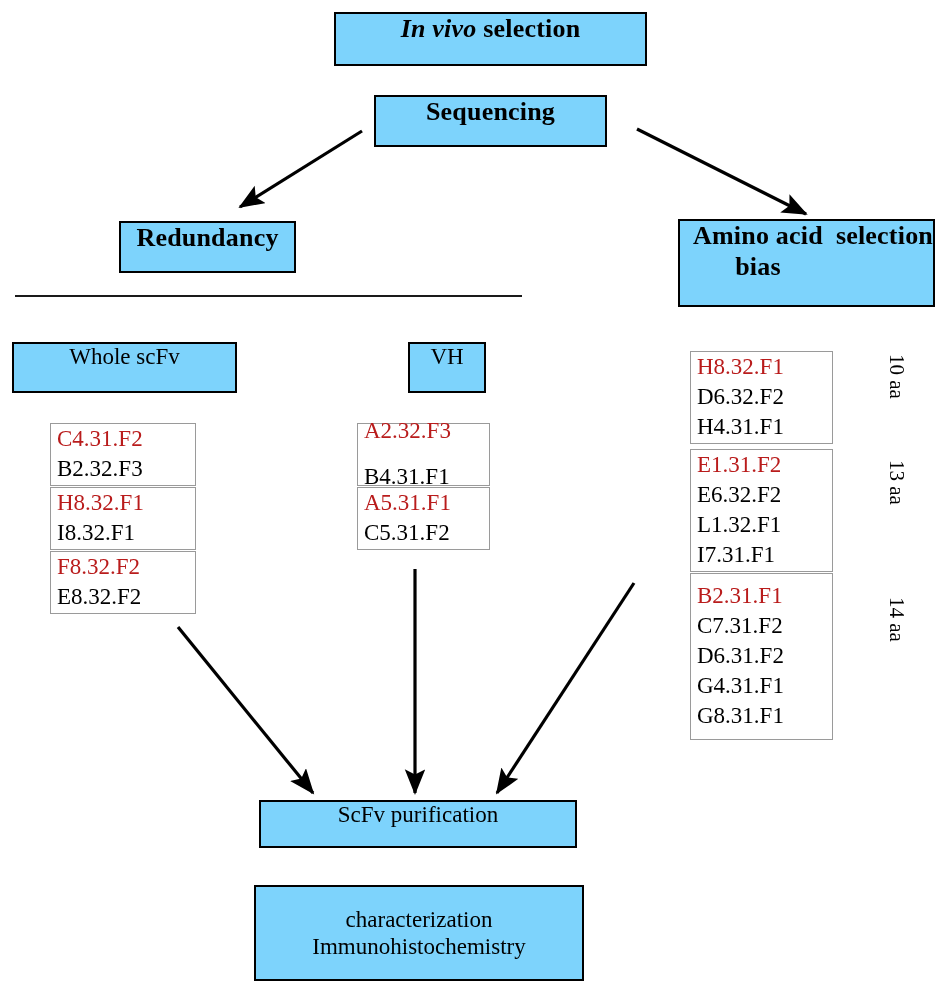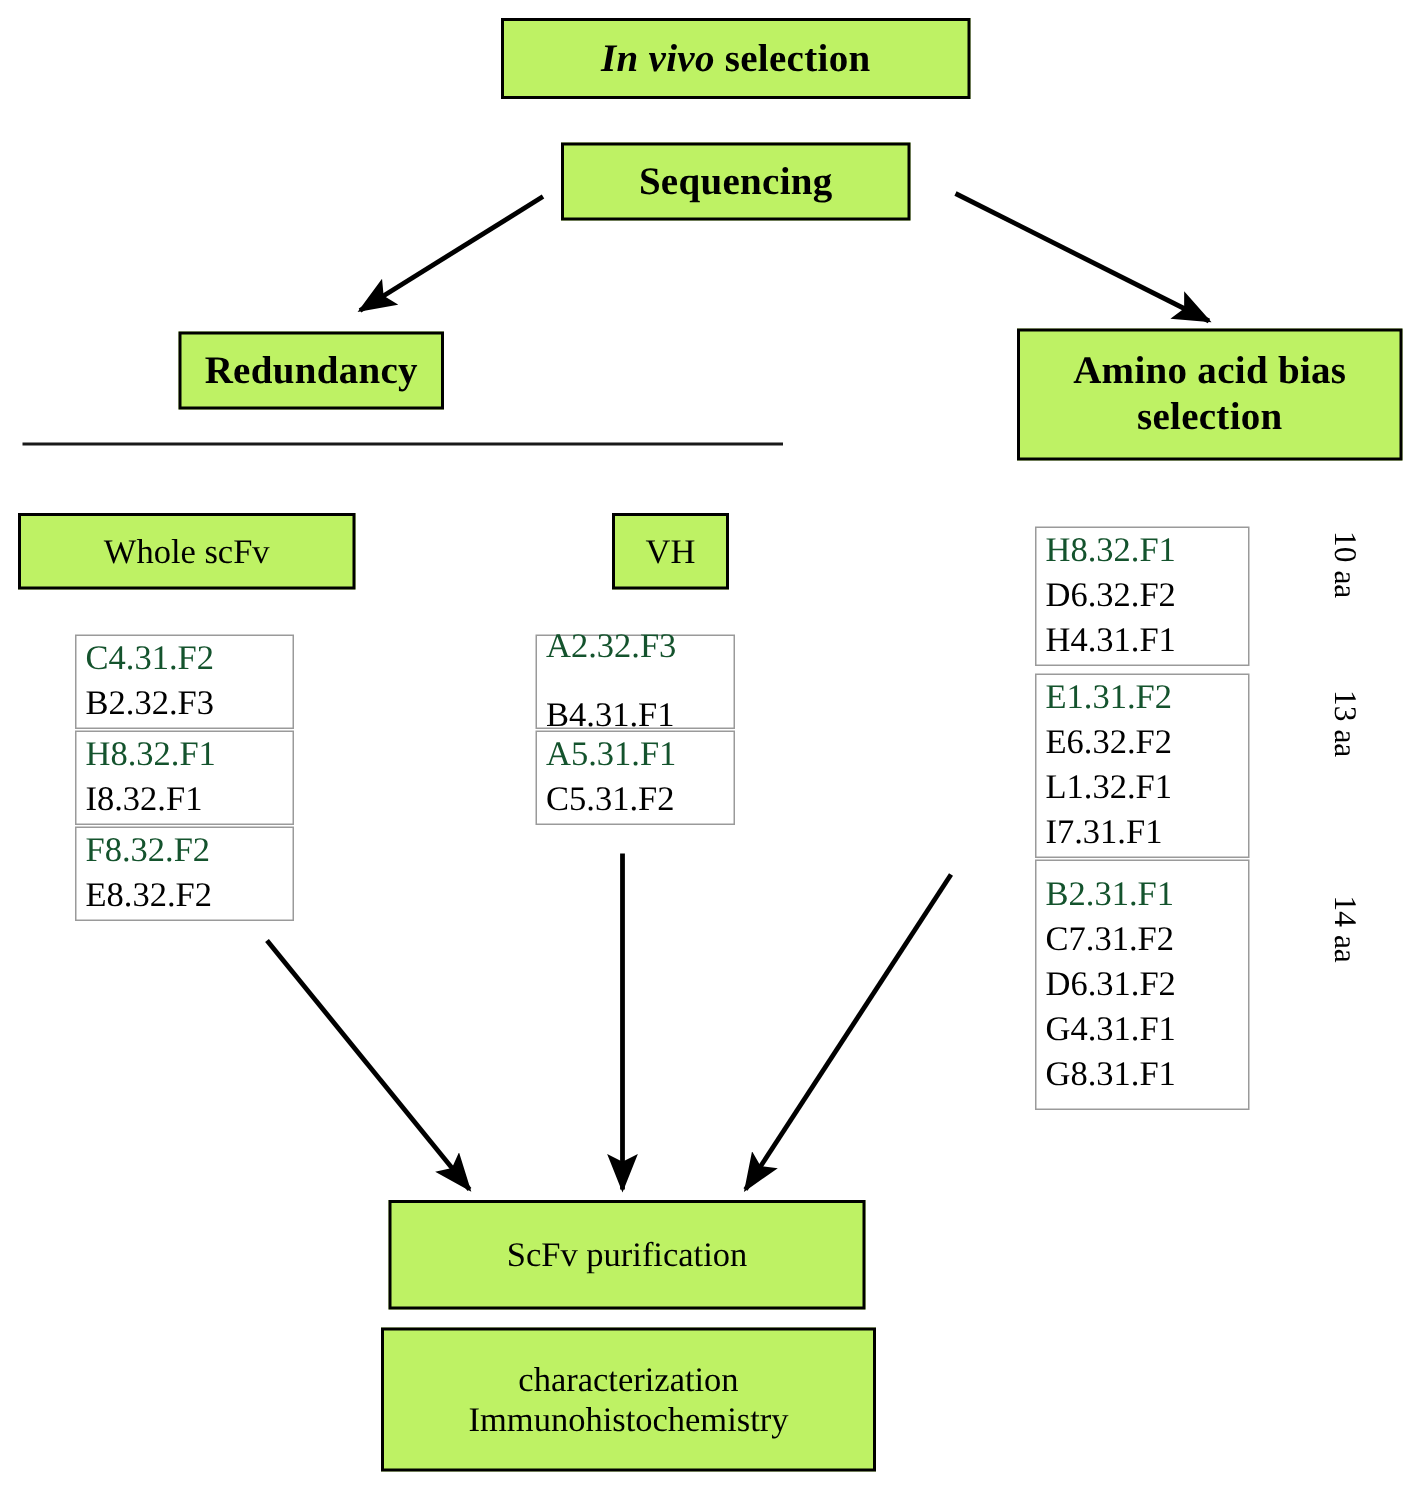--- a/index.html
+++ b/index.html
@@ -12,23 +12,22 @@
     width: 949px;
     height: 1000px;
     background: #ffffff;
     font-family: "Liberation Serif", "DejaVu Serif", serif;
     overflow: hidden;
   }
   .box {
     position: absolute;
     box-sizing: border-box;
     border: 2px solid #000000;
-    background: #bef264;
+    background: #7dd3fc;
     display: flex;
-    align-items: center;
     justify-content: center;
     text-align: center;
     color: #000000;
   }
   .box-bold {
     font-weight: bold;
   }
   .box-title-lg {
     font-size: 26px;
     letter-spacing: 0.2px;
@@ -55,21 +54,21 @@
     flex-direction: column;
     justify-content: center;
   }
   .clone {
     font-size: 23px;
     line-height: 1.31;
     color: #000000;
     white-space: nowrap;
   }
   .clone.red {
-    color: #14532d;
+    color: #b91c1c;
     font-family: Liberation Serif, serif;
   }
 
   
   .rule {
     position: absolute;
     background: #1a1a1a;
   }
 
   
@@ -118,21 +117,21 @@
   <div class="box box-bold box-title-lg" style="left:374px; top:95px; width:233px; height:52px;">
     <span>Sequencing</span>
   </div>
 
   <div class="box box-bold box-title-lg" style="left:119px; top:221px; width:177px; height:52px;">
     <span>Redundancy</span>
   </div>
 
   <div class="rule" style="left:15px; top:295px; width:507px; height:2px;"></div>
 
-  <div class="box box-bold box-title-lg two-line" style="left:678px; top:219px; width:257px; height:88px; flex-direction:column;">
+  <div class="box box-bold box-title-lg two-line" style="left:678px; top:219px; width:257px; height:88px; flex-direction:row;">
     <span>Amino acid bias</span>
     <span>selection</span>
   </div>
 
   <div class="box box-plain" style="left:12px; top:342px; width:225px; height:51px;">
     <span>Whole scFv</span>
   </div>
 
   <div class="box box-plain" style="left:375px; top:342px; width:78px; height:51px;margin-left:33px;">
     <span>VH</span>
@@ -176,21 +175,21 @@
     <div class="clone">C7.31.F2</div>
     <div class="clone">D6.31.F2</div>
     <div class="clone">G4.31.F1</div>
     <div class="clone">G8.31.F1</div>
   </div>
 
   <div class="aa-label" style="left:909px; top:354px;">10 aa</div>
   <div class="aa-label" style="left:909px; top:460px;">13 aa</div>
   <div class="aa-label" style="left:909px; top:597px;">14 aa</div>
 
-  <div class="box box-plain" style="left:259px; top:800px; width:318px; height:73px;">
+  <div class="box box-plain" style="left:259px; top:800px; width:318px; height:48px;">
     <span>ScFv purification</span>
   </div>
 
   <div class="box box-plain two-line" style="left:254px; top:885px; width:330px; height:96px; flex-direction:column;">
     <span>characterization</span>
     <span>Immunohistochemistry</span>
   </div>
 
 </div>
 

